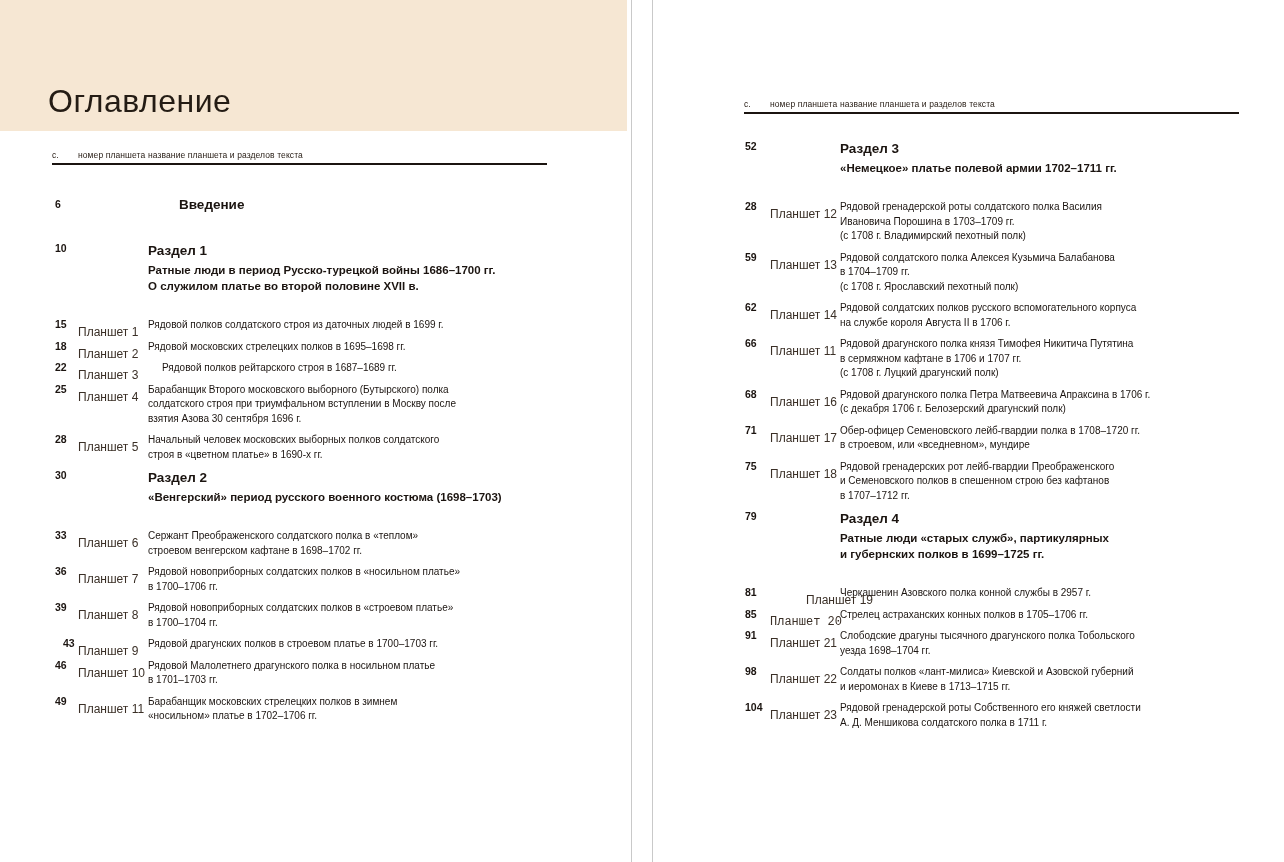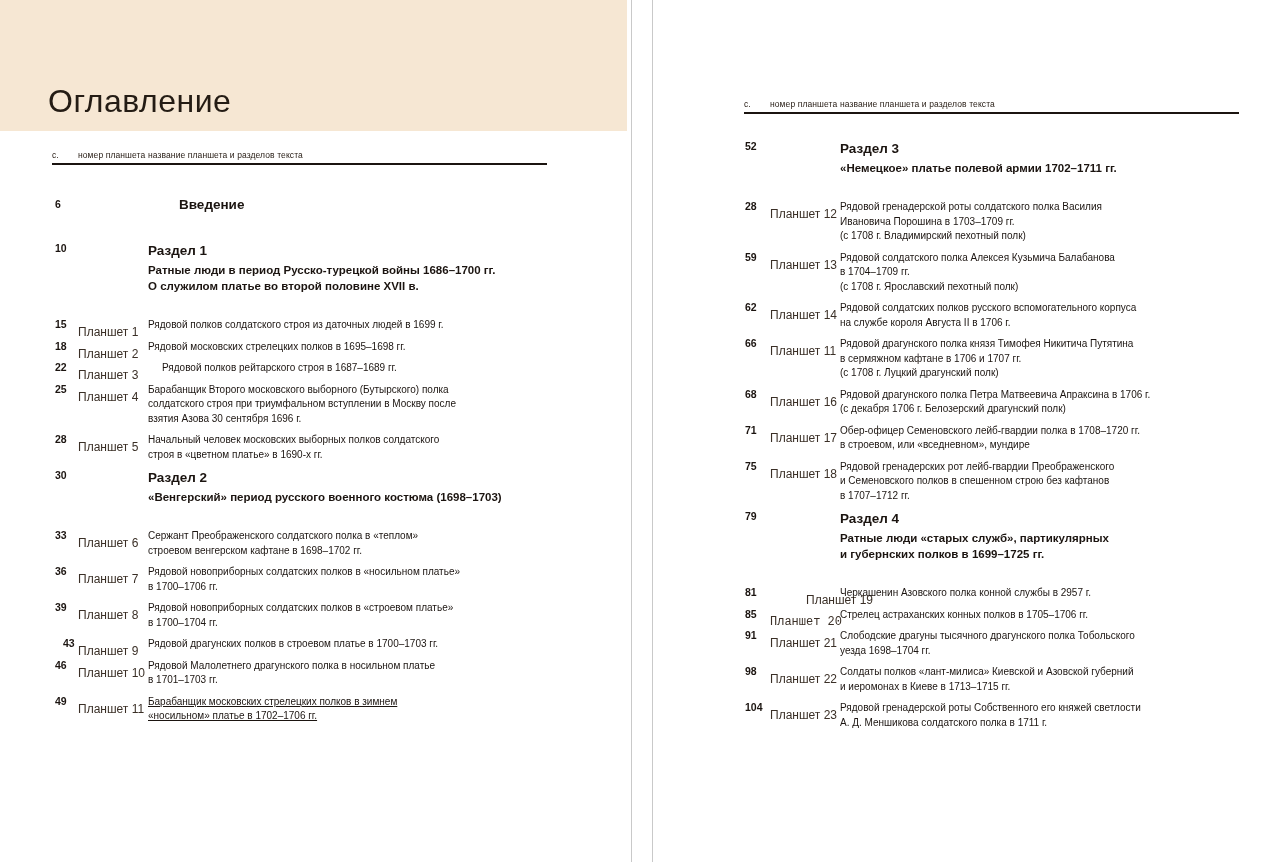--- a/index.html
+++ b/index.html
@@ -207,21 +207,21 @@
           <span class="desc" style="left: 148px;">Рядовой драгунских полков в строевом платье в 1700–1703 гг.</span>
         </div>
         <div class="entry item" style="left: 0px; top: 658.5px; width: 600px;">
           <span class="pg" style="left: 55px;">46</span>
           <span class="plate" style="left: 78px;">Планшет 10</span>
           <span class="desc" style="left: 148px;">Рядовой Малолетнего драгунского полка в носильном платье<br>в 1701–1703 гг.</span>
         </div>
         <div class="entry item" style="left: 0px; top: 694.5px; width: 600px;">
           <span class="pg" style="left: 55px;">49</span>
           <span class="plate" style="left: 78px;">Планшет 11</span>
-          <span class="desc" style="left: 148px; text-decoration: underline;">Барабанщик московских стрелецких полков в зимнем<br>«носильном» платье в 1702–1706 гг.</span>
+          <span class="desc" style="left: 148px;">Барабанщик московских стрелецких полков в зимнем<br>«носильном» платье в 1702–1706 гг.</span>
         </div>
       </div>
   </div>
 
   <div class="right-page">
     <div class="col-head" style="left:92px;top:99px;">с.</div>
     <div class="col-head" style="left:118px;top:99px;">номер планшета</div>
     <div class="col-head" style="left:188px;top:99px;">название планшета и разделов текста</div>
     <div class="rule" style="left:92px;top:112px;width:495px;"></div>
 

